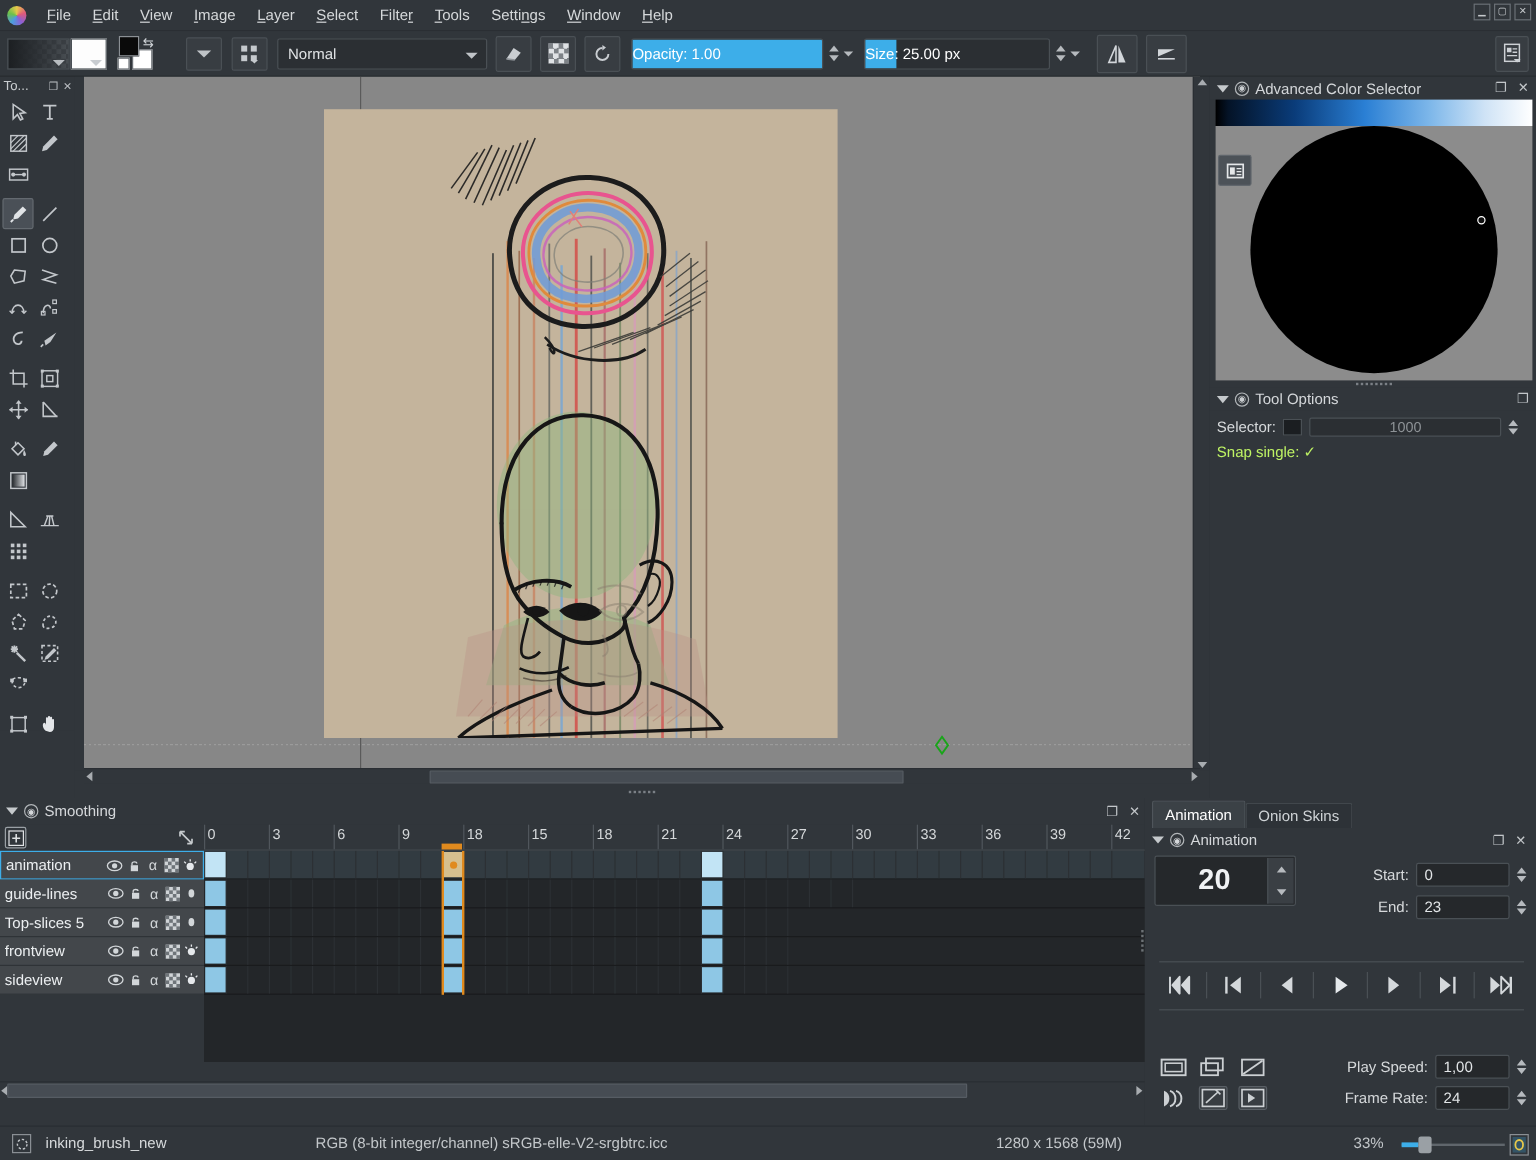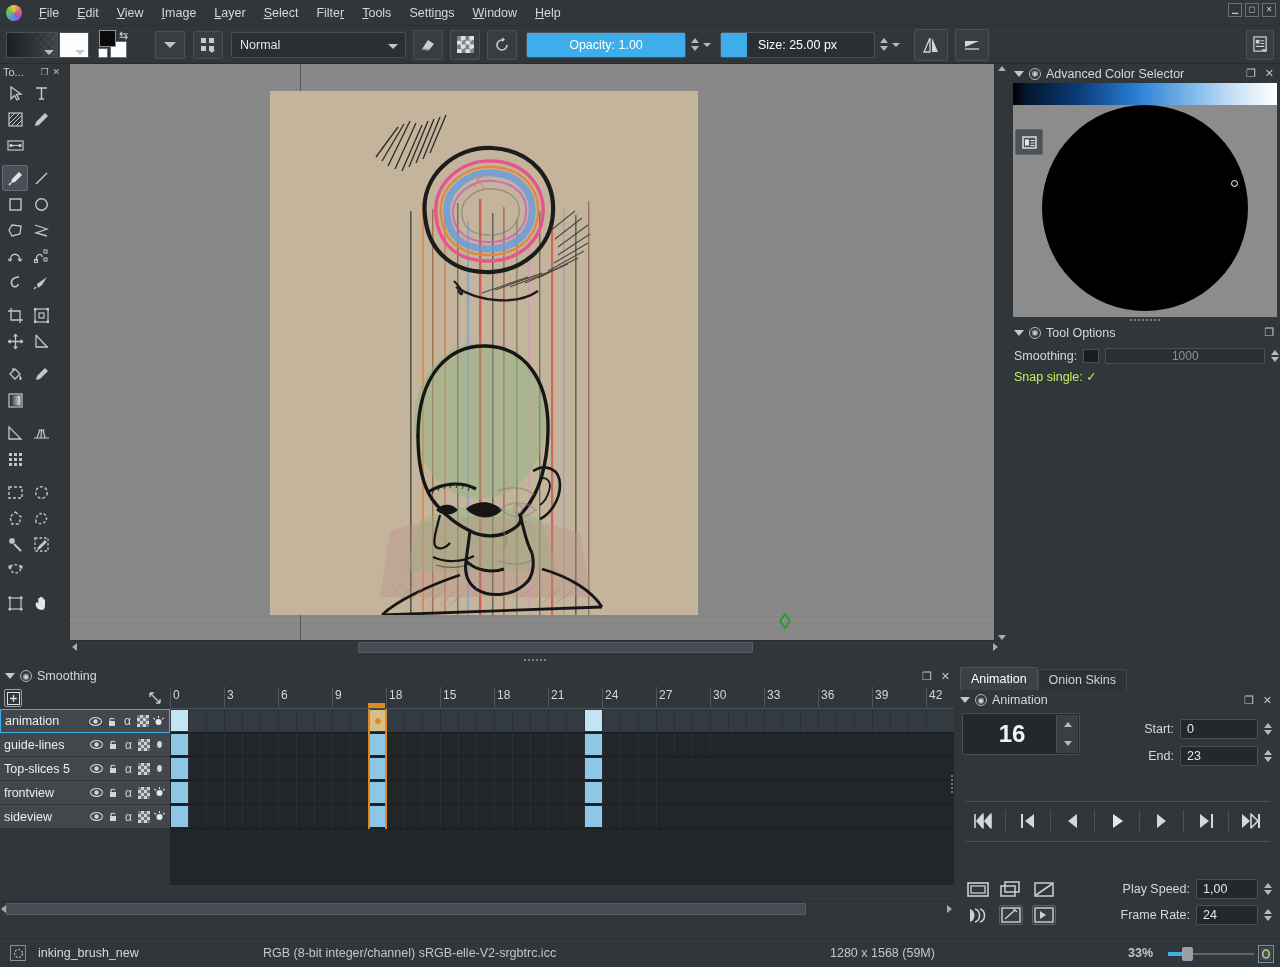--- a/index.html
+++ b/index.html
@@ -91,21 +91,21 @@
     border-top: 5px solid #c0c4c8;
   }
   .flat-btn {
     width: 30px; height: 30px; background: #383d42; border: 1px solid #4a5055;
     display: flex; align-items: center; justify-content: center; margin-left: 7px;
     border-radius: 2px;
   }
   .slider-box {
     height: 26px; background: #2b2f33; border: 1px solid #4a5055; margin-left: 9px;
     position: relative; border-radius: 2px; overflow: hidden;
-    display: flex; align-items: center; justify-content: center;
+    display: flex; align-items: center; 
   }
   .slider-box .fill { position: absolute; left: 0; top: 0; bottom: 0; background: #3daee9; }
   .slider-box .lbl { position: relative; z-index: 2; font-size: 12.5px; color: #fff; }
   .spin-arrows {
     width: 13px; height: 26px; margin-left: 2px; display: flex; flex-direction: column;
     justify-content: center; align-items: center; gap: 3px;
   }
   .sp-up { width:0;height:0;border-left:4px solid transparent;border-right:4px solid transparent;border-bottom:5px solid #b6babe;}
   .sp-dn { width:0;height:0;border-left:4px solid transparent;border-right:4px solid transparent;border-top:5px solid #b6babe;}
   .spin-dd { width:0;height:0;border-left:4px solid transparent;border-right:4px solid transparent;border-top:4px solid #b6babe; margin-left:2px;}
@@ -301,21 +301,21 @@
   
   .status {
     position: absolute; left: 0; top: 938px; width: 1280px; height: 29px;
     background: #31363b; display: flex; align-items: center;
     border-top: 1px solid #2a2e33; font-size: 12px; color: #c9cdd0;
   }
   .st-ic { width:16px;height:16px;border:1px solid #8a8f94; margin-left:10px; display:flex;align-items:center;justify-content:center;}
   .st-brush { margin-left: 12px; font-size: 12.5px; color: #d7dadc;}
   .st-cs { position:absolute; left:263px; font-size:12.5px; color:#c3c7ca;}
   .st-dim { position:absolute; left:830px; font-size:12.5px; color:#c3c7ca;}
-  .st-zoom { position:absolute; left:1128px; font-size:12.5px; color:#c3c7ca;font-weight:bold;}
+  .st-zoom { position:absolute; left:1128px; font-size:12.5px; color:#c3c7ca;}
   .zoom-slider { position:absolute; left:1168px; top:13px; width:86px; height:4px;}
   .zoom-slider .trk { position:absolute; left:0; right:0; top:1px; height:2px; background:#60666c;}
   .zoom-slider .fillz { position:absolute; left:0; width:14px; top:0px; height:4px; background:#3daee9;}
   .zoom-slider .hnd { position:absolute; left:14px; top:-5px; width:11px; height:14px; background:#9aa0a5; border-radius:2px;}
   .st-doc { position:absolute; left:1258px; top:6px; width:16px;height:18px;border:1px solid #8a8f94;display:flex;align-items:center;justify-content:center;}
 
   svg { overflow: visible; }
 </style>
 </head>
 <body>
@@ -865,21 +865,21 @@
     </div>
 
     <div class="dock-header">
       <span class="caret"></span>
       <span class="circ">◉</span>
       <span>Tool Options</span>
       <span class="sp"></span>
       <span class="act">❐</span>
     </div>
     <div class="to-row">
-      <span>Smoothing:</span>
+      <span>Selector:</span>
       <span class="to-sw"></span>
       <span class="to-num">1000</span>
       <span class="to-spin">
           <span class="sp-up"></span>
           <span class="sp-dn"></span>
         </span>
     </div>
     <div class="to-check">
       <span>Snap single:</span>
       <span>✓</span>
@@ -1293,21 +1293,21 @@
     <div class="anim-header">
       <span class="caret" style="width:0;height:0;border-left:5px solid transparent;border-right:5px solid transparent;border-top:6px solid #c5c9cc;"></span>
       <span class="circ" style="width:12px;height:12px;border:1px solid #b3b7ba;border-radius:50%;font-size:8px;display:flex;align-items:center;justify-content:center;">◉</span>
       <span>Animation</span>
       <span class="sp"></span>
       <span style="font-size:11px;color:#c2c6c9;padding:0 2px;">❐</span>
       <span style="font-size:11px;color:#c2c6c9;padding:0 4px 0 2px;">✕</span>
     </div>
 
     <div class="frame-big">
-      <span class="num">16</span>
+      <span class="num">20</span>
       <span class="sp2">
         <span class="sp-up"></span>
           <span class="sp-dn"></span>
       </span>
     </div>
 
     <div class="se-row" style="top:54px;">
       <span class="se-lbl">Start:</span>
       <span class="se-field">0</span>
       <span class="se-spin">

